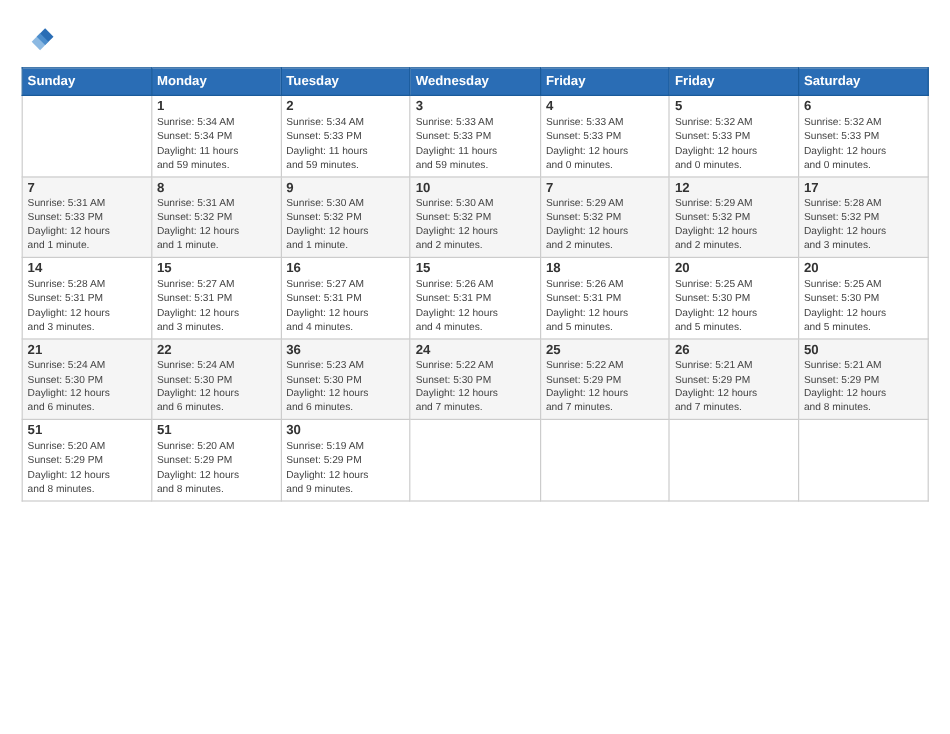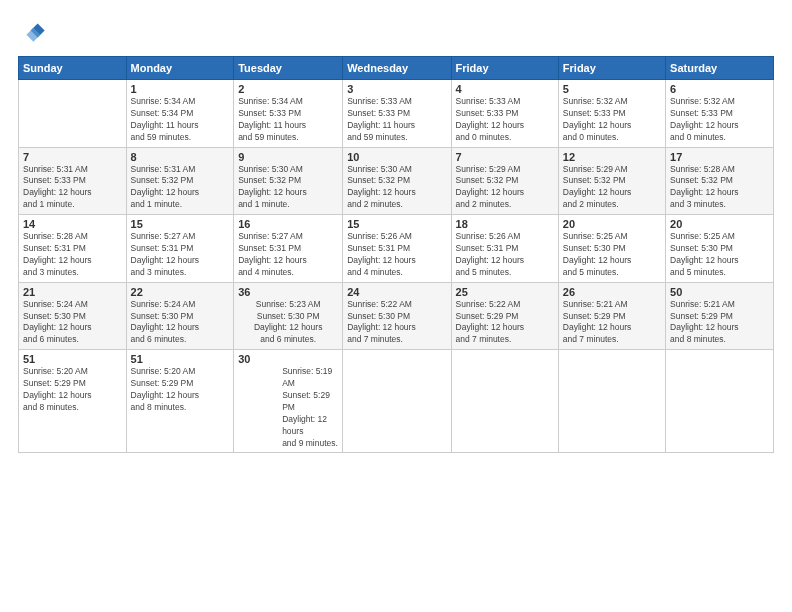--- a/index.html
+++ b/index.html
@@ -284,21 +284,21 @@
           </td>
           <td>
             <span class="day-number">22</span>
             <div class="day-info" style="white-space: pre-line;">Sunrise: 5:24 AM
 Sunset: 5:30 PM
 Daylight: 12 hours
 and 6 minutes.</div>
           </td>
           <td>
             <span class="day-number">36</span>
-            <div class="day-info" style="white-space: pre-line; text-align: center;">Sunrise: 5:23 AM
+            <div class="day-info" style="white-space: pre-line;">Sunrise: 5:23 AM
 Sunset: 5:30 PM
 Daylight: 12 hours
 and 6 minutes.</div>
           </td>
           <td>
             <span class="day-number">24</span>
             <div class="day-info" style="white-space: pre-line;">Sunrise: 5:22 AM
 Sunset: 5:30 PM
 Daylight: 12 hours
 and 7 minutes.</div>
@@ -335,21 +335,21 @@
           </td>
           <td>
             <span class="day-number">51</span>
             <div class="day-info" style="white-space: pre-line;">Sunrise: 5:20 AM
 Sunset: 5:29 PM
 Daylight: 12 hours
 and 8 minutes.</div>
           </td>
           <td>
             <span class="day-number">30</span>
-            <div class="day-info" style="white-space: pre-line; margin-left: 44px;">Sunrise: 5:19 AM
+            <div class="day-info" style="white-space: pre-line;">Sunrise: 5:19 AM
 Sunset: 5:29 PM
 Daylight: 12 hours
 and 9 minutes.</div>
           </td>
           <td class="empty-cell"></td>
           <td class="empty-cell"></td>
           <td class="empty-cell"></td>
           <td class="empty-cell"></td>
         </tr>
       </tbody>

